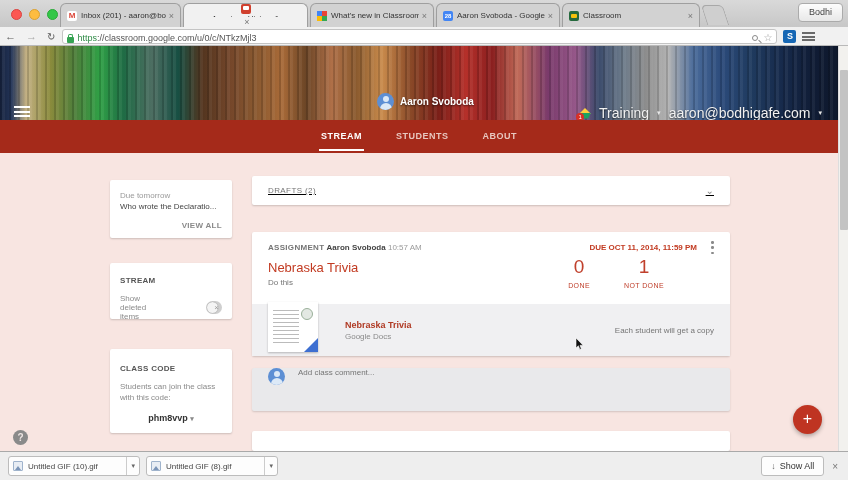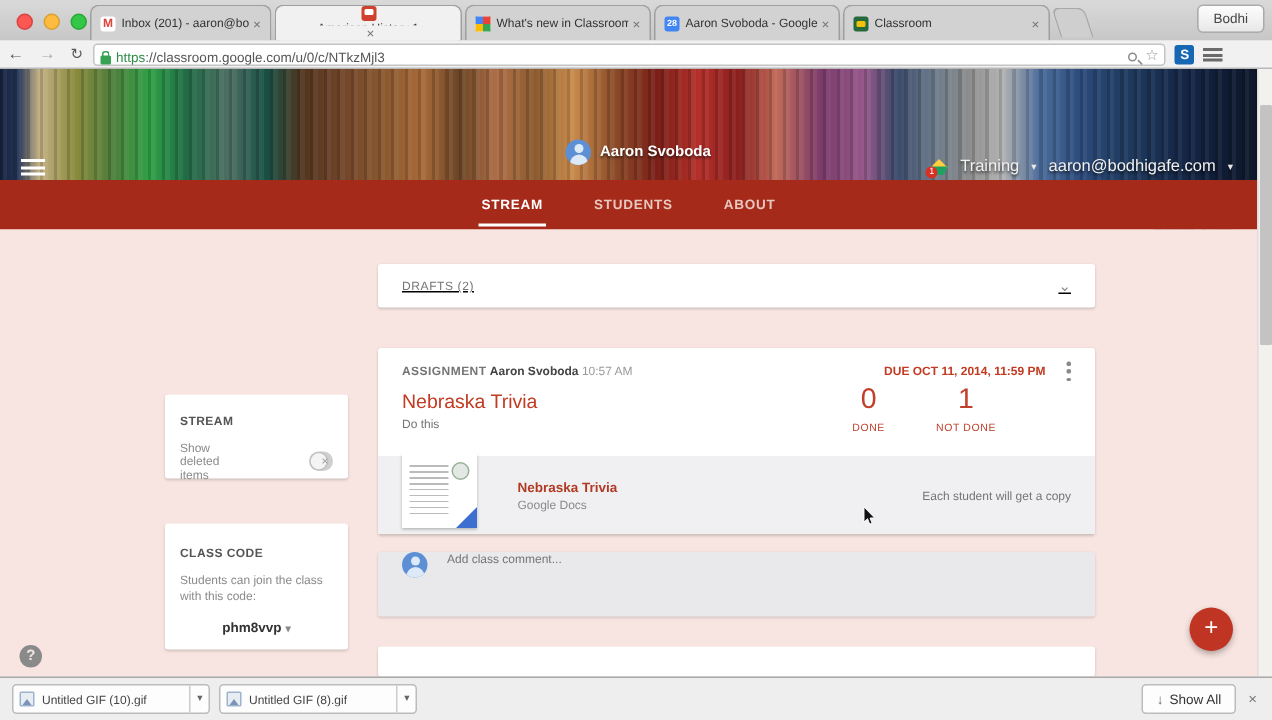--- a/index.html
+++ b/index.html
@@ -75,21 +75,21 @@
   .avatar-sm { width:17px; height:17px; border-radius:50%; background:#5d8fd4; position:relative; overflow:hidden; }
   .avatar-sm:before { content:""; position:absolute; left:5.5px; top:3px; width:6px; height:6px; border-radius:50%; background:#dce9f7; }
   .avatar-sm:after { content:""; position:absolute; left:2.5px; top:10px; width:12px; height:8px; border-radius:6px 6px 0 0; background:#dce9f7; }
   .owner-name { color:#fff; font-size:10px; font-weight:bold; text-shadow:0 1px 2px rgba(0,0,0,.6); }
   .hdr-right { position:absolute; right:26px; top:59px; display:flex; align-items:center; gap:8px; }
   .drive-ic { width:12px; height:11px; position:relative; }
   .drive-ic .f1 { position:absolute; left:0; top:0; border-left:6px solid transparent; border-right:6px solid transparent; border-bottom:6px solid #ffcf3e; }
   .drive-ic .f2 { position:absolute; left:0; top:5px; width:12px; height:6px; background:#1da261; clip-path:polygon(0 0,100% 0,75% 100%,25% 100%); }
   .badge { position:absolute; left:-3px; top:5px; width:8px; height:8px; border-radius:50%; background:#d93025;
     color:#fff; font-size:6px; text-align:center; line-height:8px; }
-  .hdr-link { color:#f1f1f1; font-size:11px; text-shadow:0 1px 2px rgba(0,0,0,.7); }
+  .hdr-link { color:#f1f1f1; font-size:14px; text-shadow:0 1px 2px rgba(0,0,0,.7); }
   .caret { font-size:7px; color:#e8e8e8; }
   .theme-actions { position:absolute; right:26px; top:82px; text-align:right; }
   .theme-actions div { color:#fff; font-size:9px; line-height:14px; text-shadow:0 1px 2px rgba(0,0,0,.7); }
 
   
   .red-nav { position:absolute; left:0; top:120px; width:838px; height:33px; background:#a52a1a;
     display:flex; align-items:center; justify-content:center; gap:30px; }
   .red-tab { color:#e8c7bf; font-size:9px; font-weight:bold; letter-spacing:.5px; position:relative;
     height:33px; line-height:33px; padding:0 2px; }
   .red-tab.active { color:#fff; }
@@ -262,20 +262,25 @@
   </div>
 
   <div class="red-nav">
     <div class="red-tab active">STREAM</div>
     <div class="red-tab">STUDENTS</div>
     <div class="red-tab">ABOUT</div>
   </div>
 
   <div class="content">
 
+    <div class="card sb-card1">
+      <div class="due-label">Due tomorrow</div>
+      <div class="due-item">Who wrote the Declaratio...</div>
+      <div class="view-all">VIEW ALL</div>
+    </div>
 
     <div class="card sb-card2">
       <div class="sb-head">STREAM</div>
       <div class="toggle-row">
         <span class="toggle-label">Show deleted items</span>
         <span class="toggle">
           <span class="knob"></span>
           <span class="off-x">×</span>
         </span>
       </div>

